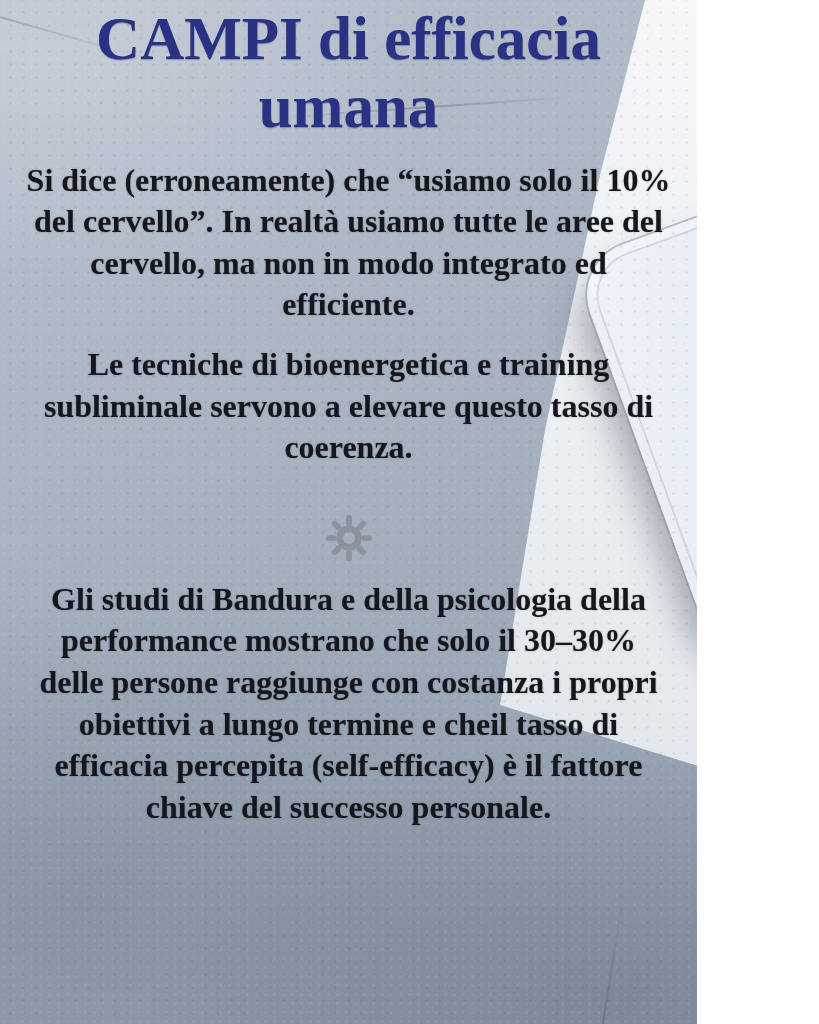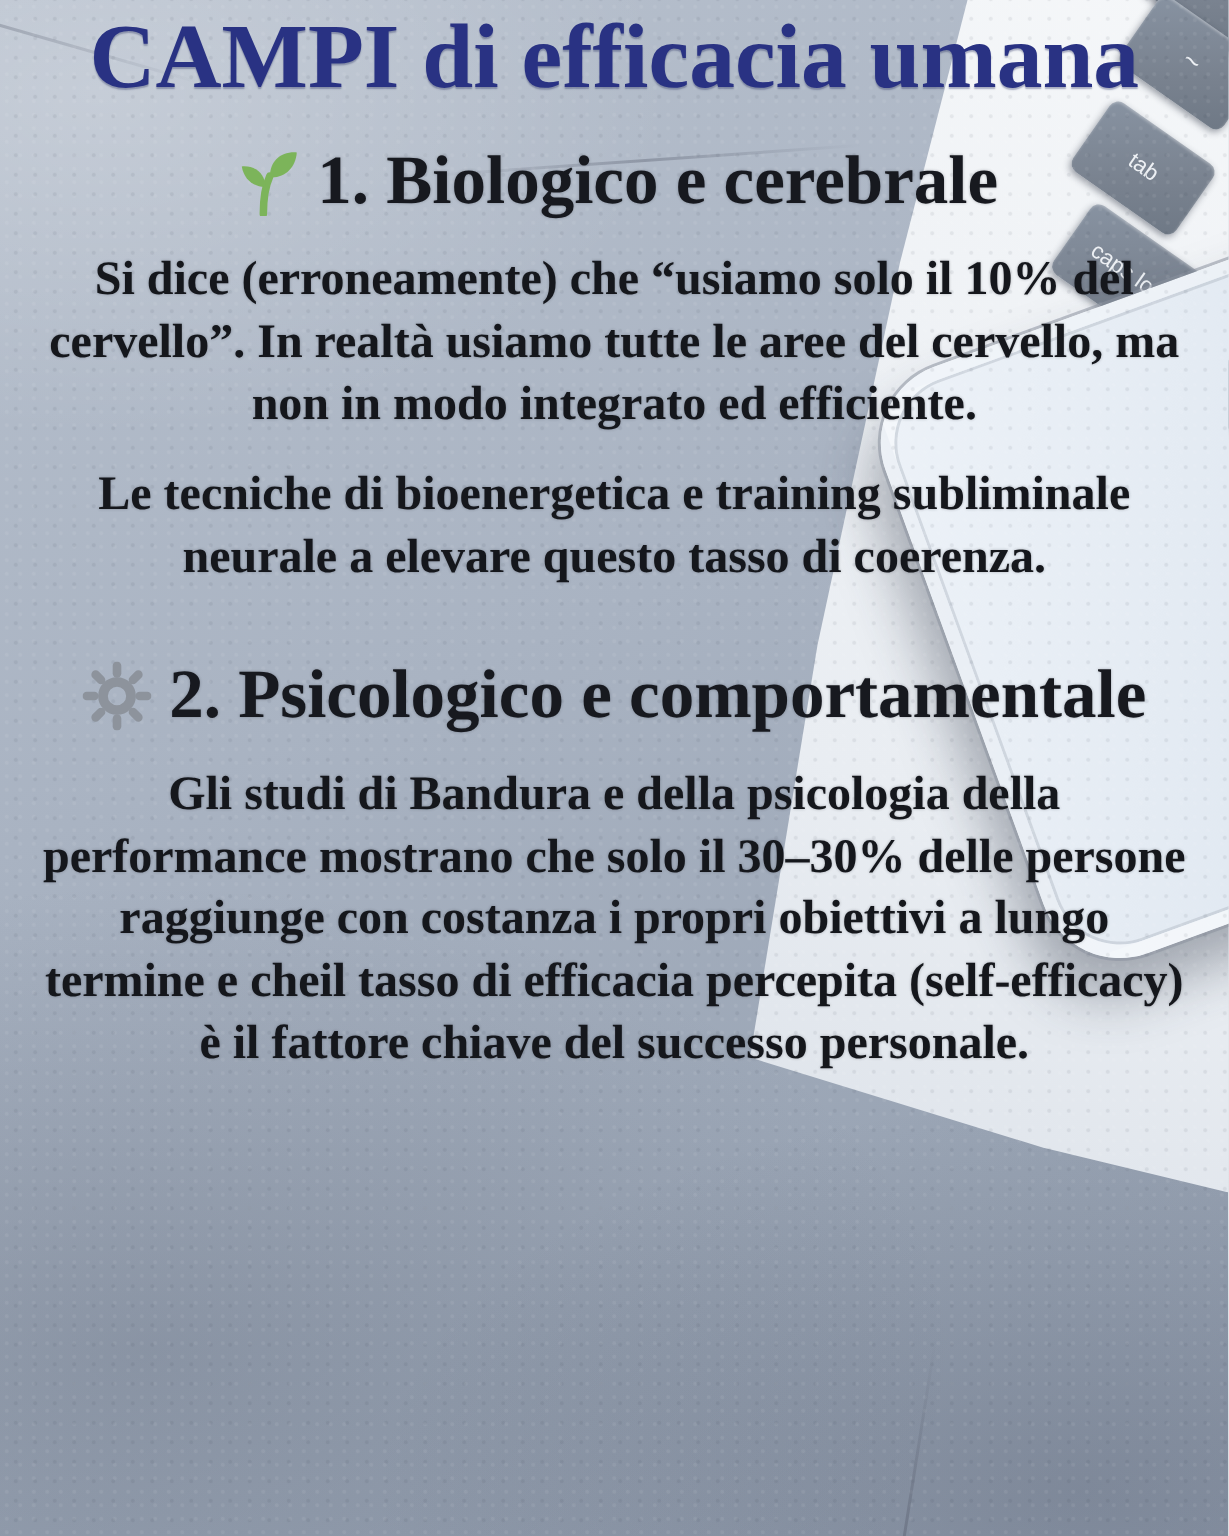--- a/index.html
+++ b/index.html
@@ -1,19 +1,19 @@
 <!DOCTYPE html>
 <html><head>
 <meta charset="utf-8">
 <style>
   html,body{margin:0;padding:0;}
   body{width:819px;height:1024px;overflow:hidden;position:relative;
        font-family:"Liberation Serif","DejaVu Serif",serif;}
 
-  .canvas{position:absolute;inset:0;width:819px;height:1024px;overflow:hidden;}
+  .canvas{position:absolute;inset:0;width:697px;height:1024px;overflow:hidden;}
 
   
   .bg{position:absolute;inset:0;
       background:
         radial-gradient(900px 520px at 12% 88%, rgba(62,70,88,0.20), transparent 60%),
         radial-gradient(760px 420px at 88% 97%, rgba(55,62,80,0.22), transparent 62%),
         radial-gradient(640px 380px at 8% 6%, rgba(255,255,255,0.22), transparent 60%),
         linear-gradient(158deg,#b8c1ce 0%,#a9b3c2 42%,#98a3b3 78%,#909bac 100%);}
   .noise{position:absolute;inset:0;
       background-image:
@@ -92,49 +92,38 @@
 
   <div class="noise"></div>
   <div class="crack crack1"></div>
   <div class="crack crack2"></div>
   <div class="crack crack3"></div>
 
   <div class="content">
 
     <h1 class="title">CAMPI di efficacia umana</h1>
 
-    <div class="section-heading h-one">
-      <span class="icon">
-        <svg width="46" height="46" viewBox="0 0 64 64" aria-hidden="true">
-          <path d="M30 62 C30 48 31 38 36 27" stroke="#7cb45a" stroke-width="7" fill="none" stroke-linecap="round"></path>
-          <path d="M36 28 C36 13 46 4 61 5 C60 19 50 29 36 28 Z" fill="#7cb45a"></path>
-          <path d="M31 37 C21 37 12 30 10 18 C23 17 31 25 32 36 Z" fill="#7cb45a"></path>
-        </svg>
-      </span>
-      <span>1. Biologico e cerebrale</span>
-    </div>
 
     <p class="body-par">Si dice (erroneamente) che “usiamo solo il 10% del cervello”.  In realtà usiamo tutte le aree del cervello, ma non in modo integrato ed efficiente.</p>
-    <p class="body-par">Le tecniche di  bioenergetica e training subliminale neurale a elevare questo tasso di coerenza.</p>
+    <p class="body-par">Le tecniche di  bioenergetica e training subliminale servono a elevare questo tasso di coerenza.</p>
 
     <div class="section-heading h-two">
       <span class="icon">
         <svg width="46" height="46" viewBox="0 0 64 64" aria-hidden="true" fill="none" stroke="#8d939c">
           <circle cx="32" cy="32" r="13" stroke-width="9"></circle>
           <g stroke-width="8" stroke-linecap="round">
             <line x1="53" y1="32" x2="60" y2="32"></line>
             <line x1="46.8" y1="46.8" x2="51.8" y2="51.8"></line>
             <line x1="32" y1="53" x2="32" y2="60"></line>
             <line x1="17.2" y1="46.8" x2="12.2" y2="51.8"></line>
             <line x1="11" y1="32" x2="4" y2="32"></line>
             <line x1="17.2" y1="17.2" x2="12.2" y2="12.2"></line>
             <line x1="32" y1="11" x2="32" y2="4"></line>
             <line x1="46.8" y1="17.2" x2="51.8" y2="12.2"></line>
           </g>
         </svg>
       </span>
-      <span>2. Psicologico e comportamentale</span>
     </div>
 
     <p class="body-par">Gli studi di Bandura e della psicologia della performance mostrano che solo il 30–30% delle persone raggiunge con costanza i propri obiettivi a lungo termine e cheil tasso di efficacia percepita (self-efficacy) è il fattore chiave del successo personale.</p>
 
   </div>
 </div>
 
 </body></html>

